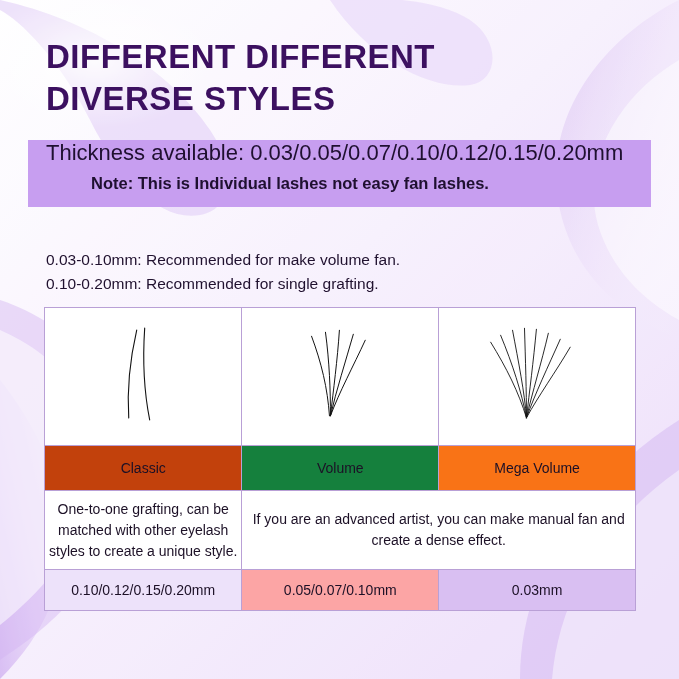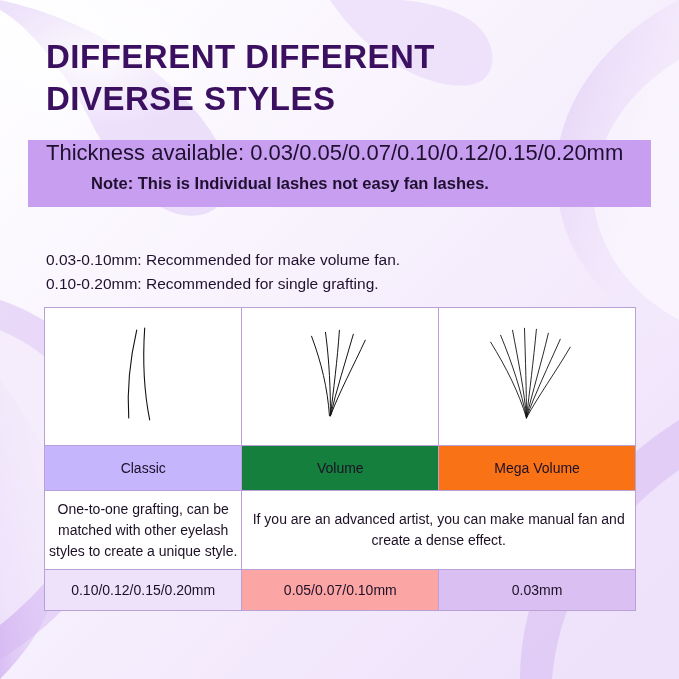--- a/index.html
+++ b/index.html
@@ -59,21 +59,21 @@
   table.grid td{
     border:1px solid #b9a0d6;
     text-align:center;
     vertical-align:middle;
     font-size:14px;
     color:#1c1026;
     padding:0;
   }
   td.art{height:137px;background:rgba(255,255,255,0.92);}
   td.lbl{height:44px;font-size:14.5px;}
-  td.lbl.p1{background:#c4b5fd;}
+  td.lbl.p1{background:#c2410c;}
   td.lbl.p2{background:#15803d;}
   td.lbl.p3{background:#f97316;}
   td.desc{height:78px;padding:6px 12px;line-height:1.5;font-size:14px;background:rgba(255,255,255,0.92);}
   td.thk{height:40px;}
   td.thk.p1{background:#ede2fa;text-align:center;}
   td.thk.p2{background:#fca5a5;}
   td.thk.p3{background:#d9bff2;}
   .svgwrap{display:block;width:100%;height:137px;}
 </style>
 </head>

